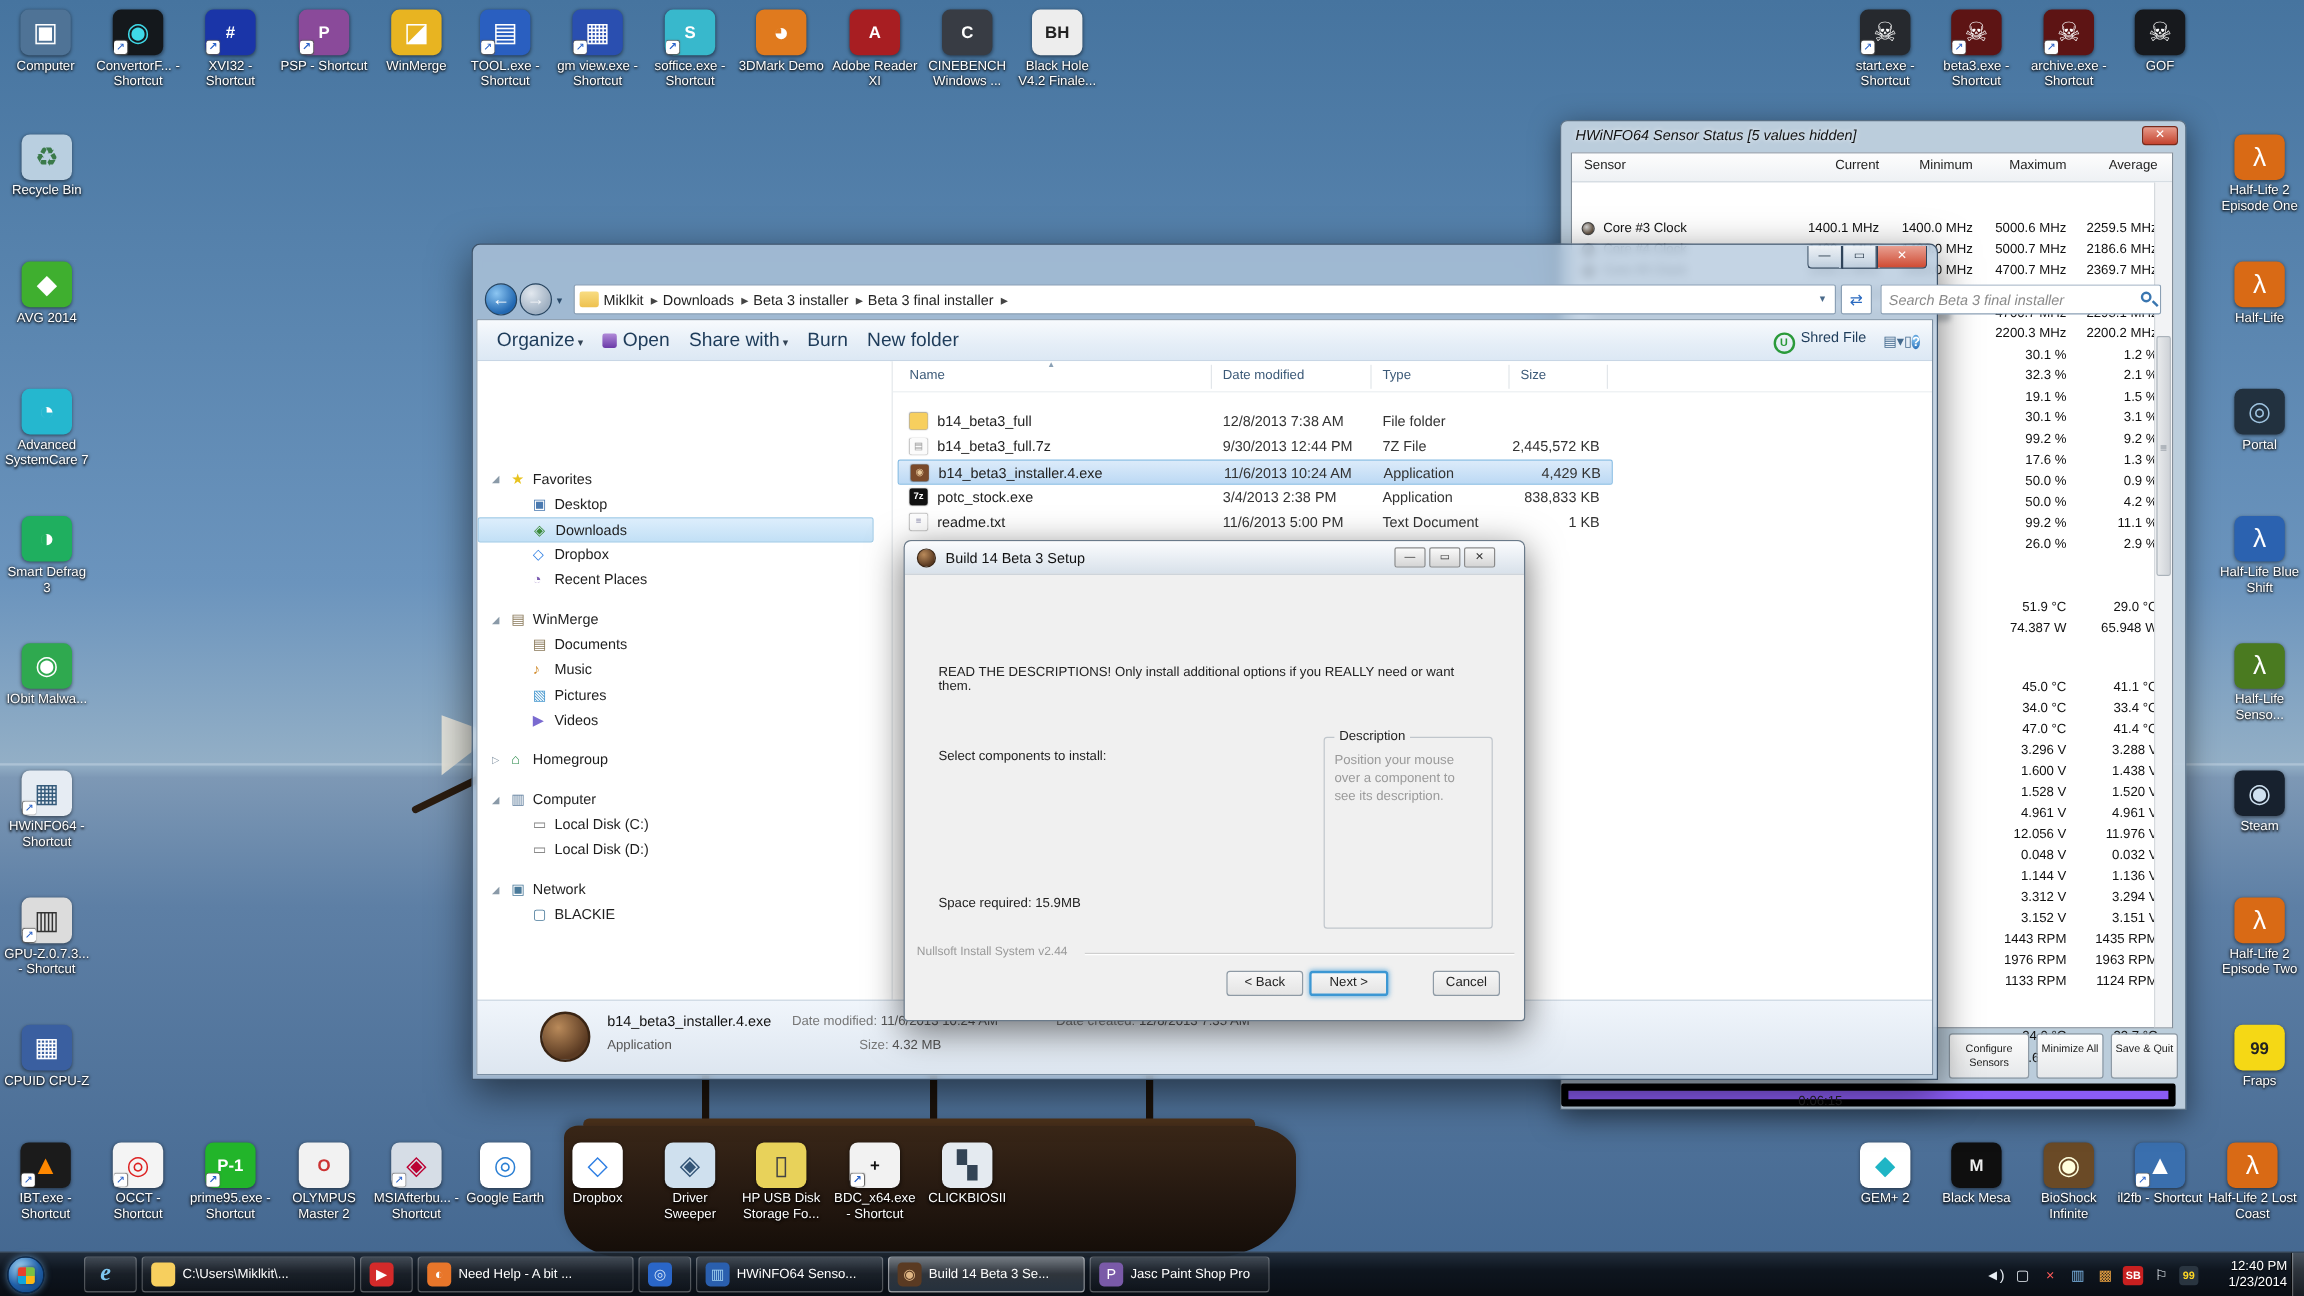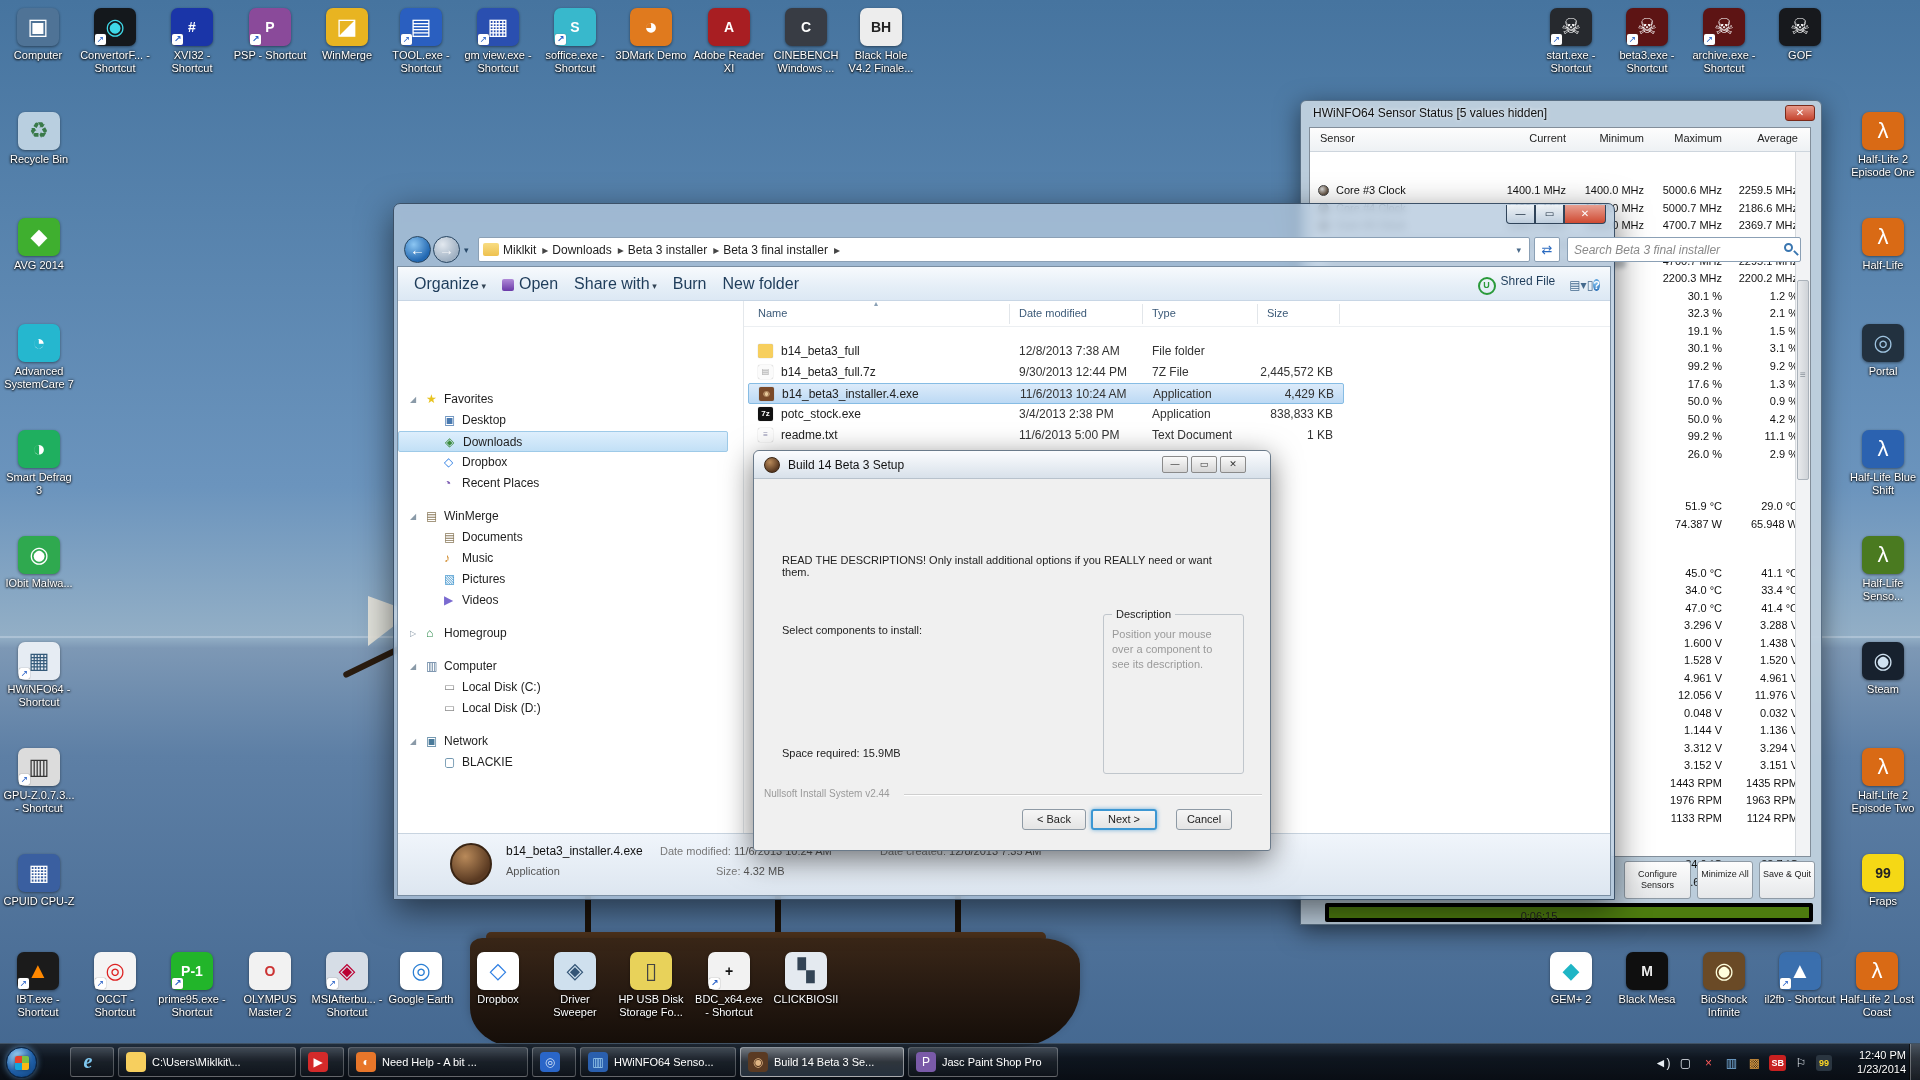--- a/index.html
+++ b/index.html
@@ -21,42 +21,42 @@
   .dicon-img { display:block; width:42px; height:38px; margin:0 auto 3px; border-radius:7px; font-size:22px; line-height:38px; color:#fff; text-align:center; box-shadow:0 1px 3px rgba(0,0,0,.45); position:relative; }
   .dicon.txt .dicon-img { font-size:14px; font-weight:bold; }
   .dicon.sc .dicon-img::after { content:"↗"; position:absolute; left:1px; bottom:1px; width:11px; height:11px; background:#fff; color:#2a62c8; font-size:9px; line-height:11px; border-radius:2px; box-shadow:0 0 1px #555; }
   .dicon-label { display:block; color:#fff; font-size:11px; line-height:13px; text-shadow:0 1px 2px #000,0 0 3px #000; word-wrap:break-word; }
 
   
   .win { position:absolute; }
 
   
   #hwinfo { left:1300px; top:100px; width:522px; height:825px; background:rgba(192,208,222,.96); border:1px solid #5a7085; border-radius:6px 6px 0 0; box-shadow:0 6px 24px rgba(0,0,0,.5); z-index:2; }
-  .hw-title { position:absolute; left:12px; top:5px; font-size:12px; color:#111; text-shadow:0 0 4px #fff; white-space:nowrap; }
+  .hw-title { position:absolute; left:12px; top:5px; font-size:12px; color:#111; text-shadow:0 0 4px #fff; white-space:nowrap;font-style:italic; }
   .hw-close { position:absolute; right:6px; top:4px; width:30px; height:16px; background:linear-gradient(#e89a8a,#c4432e); border:1px solid #7a2a1a; border-radius:3px; color:#fff; font-size:10px; line-height:14px; text-align:center; }
   .hw-table { position:absolute; left:8px; top:26px; width:502px; height:730px; background:#fff; border:1px solid #828e9a; }
   .hw-head { position:absolute; left:0; top:0; right:0; height:24px; background:linear-gradient(#fdfdfd,#eef1f4); border-bottom:1px solid #cdd5dd; }
   .hw-col { position:absolute; top:4px; font-size:11px; color:#222; }
   .hw-col:nth-child(1) { left:10px; }
   .hw-col:nth-child(2) { left:180px; width:76px; text-align:right; }
   .hw-col:nth-child(3) { left:258px; width:76px; text-align:right; }
   .hw-col:nth-child(4) { left:336px; width:76px; text-align:right; }
   .hw-col:nth-child(5) { left:412px; width:76px; text-align:right; }
   .hw-row { position:absolute; left:0; right:16px; height:17px; font-size:11px; color:#111; }
   .hw-row .gauge { position:absolute; left:8px; top:2px; width:11px; height:11px; border-radius:50%; background:radial-gradient(circle at 35% 35%,#d8d8d8,#6a5a4a 65%,#3a2f26); border:1px solid #444; }
   .hw-name { position:absolute; left:26px; top:1px; }
   .hw-v { position:absolute; top:1px; width:76px; text-align:right; }
   .hw-cur { left:180px; } .hw-min { left:258px; } .hw-max { left:336px; } .hw-avg { left:412px; }
   .hw-blur { position:absolute; left:16px; width:300px; height:10px; background:#c2c6ca; border-radius:4px; filter:blur(2px); }
   .hw-strip-row { position:absolute; left:0; right:16px; height:17px; font-size:11px; color:#111; }
   .hw-scroll { position:absolute; right:0; top:24px; bottom:0; width:15px; background:#f2f3f5; border-left:1px solid #d5d9dd; }
   .hw-thumb { position:absolute; left:1px; width:12px; top:128px; height:200px; background:linear-gradient(90deg,#e8eaec,#cfd3d8); border:1px solid #aab2ba; border-radius:2px; }
   .hw-thumb::after { content:"≡"; display:block; text-align:center; color:#8a929a; margin-top:88px; font-size:10px; }
   .hw-btn { position:absolute; height:38px; background:linear-gradient(#fdfdfd,#e6e8ea); border:1px solid #8e9aa5; border-radius:3px; font-size:9px; line-height:11px; text-align:center; padding-top:7px; color:#222; top:760px; }
-  .hw-timerbar { position:absolute; left:24px; right:8px; top:802px; height:19px; border:4px solid #000000; background:#4d7c0f; border-radius:2px; }
+  .hw-timerbar { position:absolute; left:0; right:8px; top:802px; height:19px; border:6px solid #000000; background:#8b5cf6; border-radius:2px; }
   .hw-timer { position:absolute; left:0; width:420px; top:3px; text-align:center; font-size:11px; color:#222; }
 
   
   #explorer { left:393px; top:203px; width:1222px; height:697px; background:rgba(180,200,220,.78); backdrop-filter:blur(4px); border:1px solid #3c5168; border-radius:7px 7px 0 0; box-shadow:0 10px 34px rgba(0,0,0,.55); z-index:3; }
   .cap-btns { position:absolute; right:8px; top:1px; display:flex; }
   .cap-btn { width:29px; height:19px; border:1px solid #30445a; border-top:none; background:linear-gradient(rgba(255,255,255,.75),rgba(190,205,220,.6)); color:#234; font-size:10px; line-height:18px; text-align:center; }
   .cap-btn.min { border-radius:0 0 0 4px; }
   .cap-btn.close { background:linear-gradient(#e8a092,#cf4a32); color:#fff; border-radius:0 0 4px 0; width:42px; }
   .ex-nav { position:absolute; left:0; top:30px; width:100%; height:32px; }
   .nav-circ { position:absolute; top:2px; width:27px; height:27px; border-radius:50%; text-align:center; line-height:26px; color:#fff; font-size:15px; border:1px solid #27445f; }
@@ -736,21 +736,21 @@
   <div class="nsis-select">Select components to install:</div>
   <div class="desc-box">
     <span class="desc-title">Description</span>
     <span class="desc-text">Position your mouse over a component to see its description.</span>
   </div>
   <div class="nsis-space">Space required: 15.9MB</div>
   <div class="nsis-brand">Nullsoft Install System v2.44</div>
   <div class="nsis-line"></div>
   <div class="dlg-btn" style="left:268px;width:64px">&lt; Back</div>
   <div class="dlg-btn focused" style="left:337px;width:66px">Next &gt;</div>
-  <div class="dlg-btn" style="left:422px;width:56px">Cancel</div>
+  <div class="dlg-btn" style="left:440px;width:56px">Cancel</div>
 </div>
 
 <div id="taskbar">
   <div class="start-orb">
       <span class="start-flag"></span>
     </div>
   <div>
 
   <div class="tb-btn ie" style="left: 70px; width: 44px;">
       <span class="tb-ig" style="background: transparent; color: rgb(126, 199, 240);">e</span>

